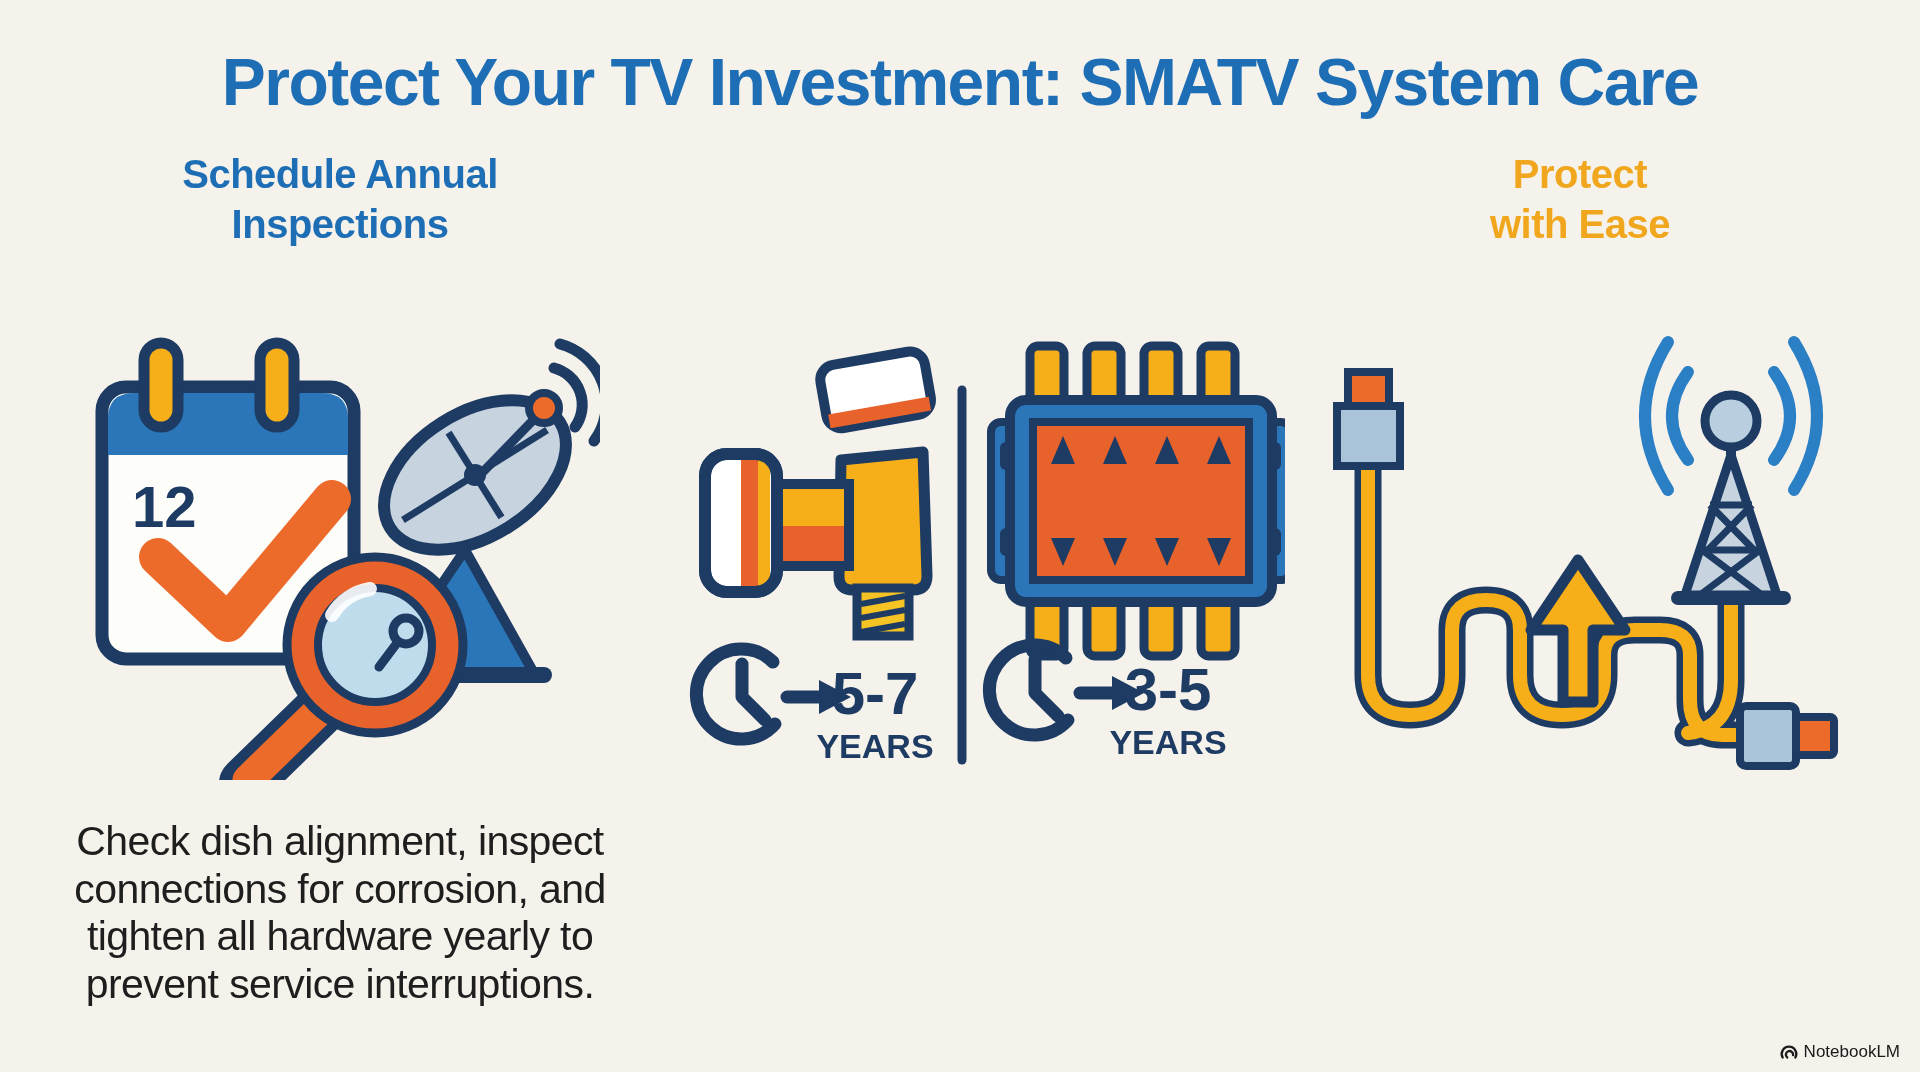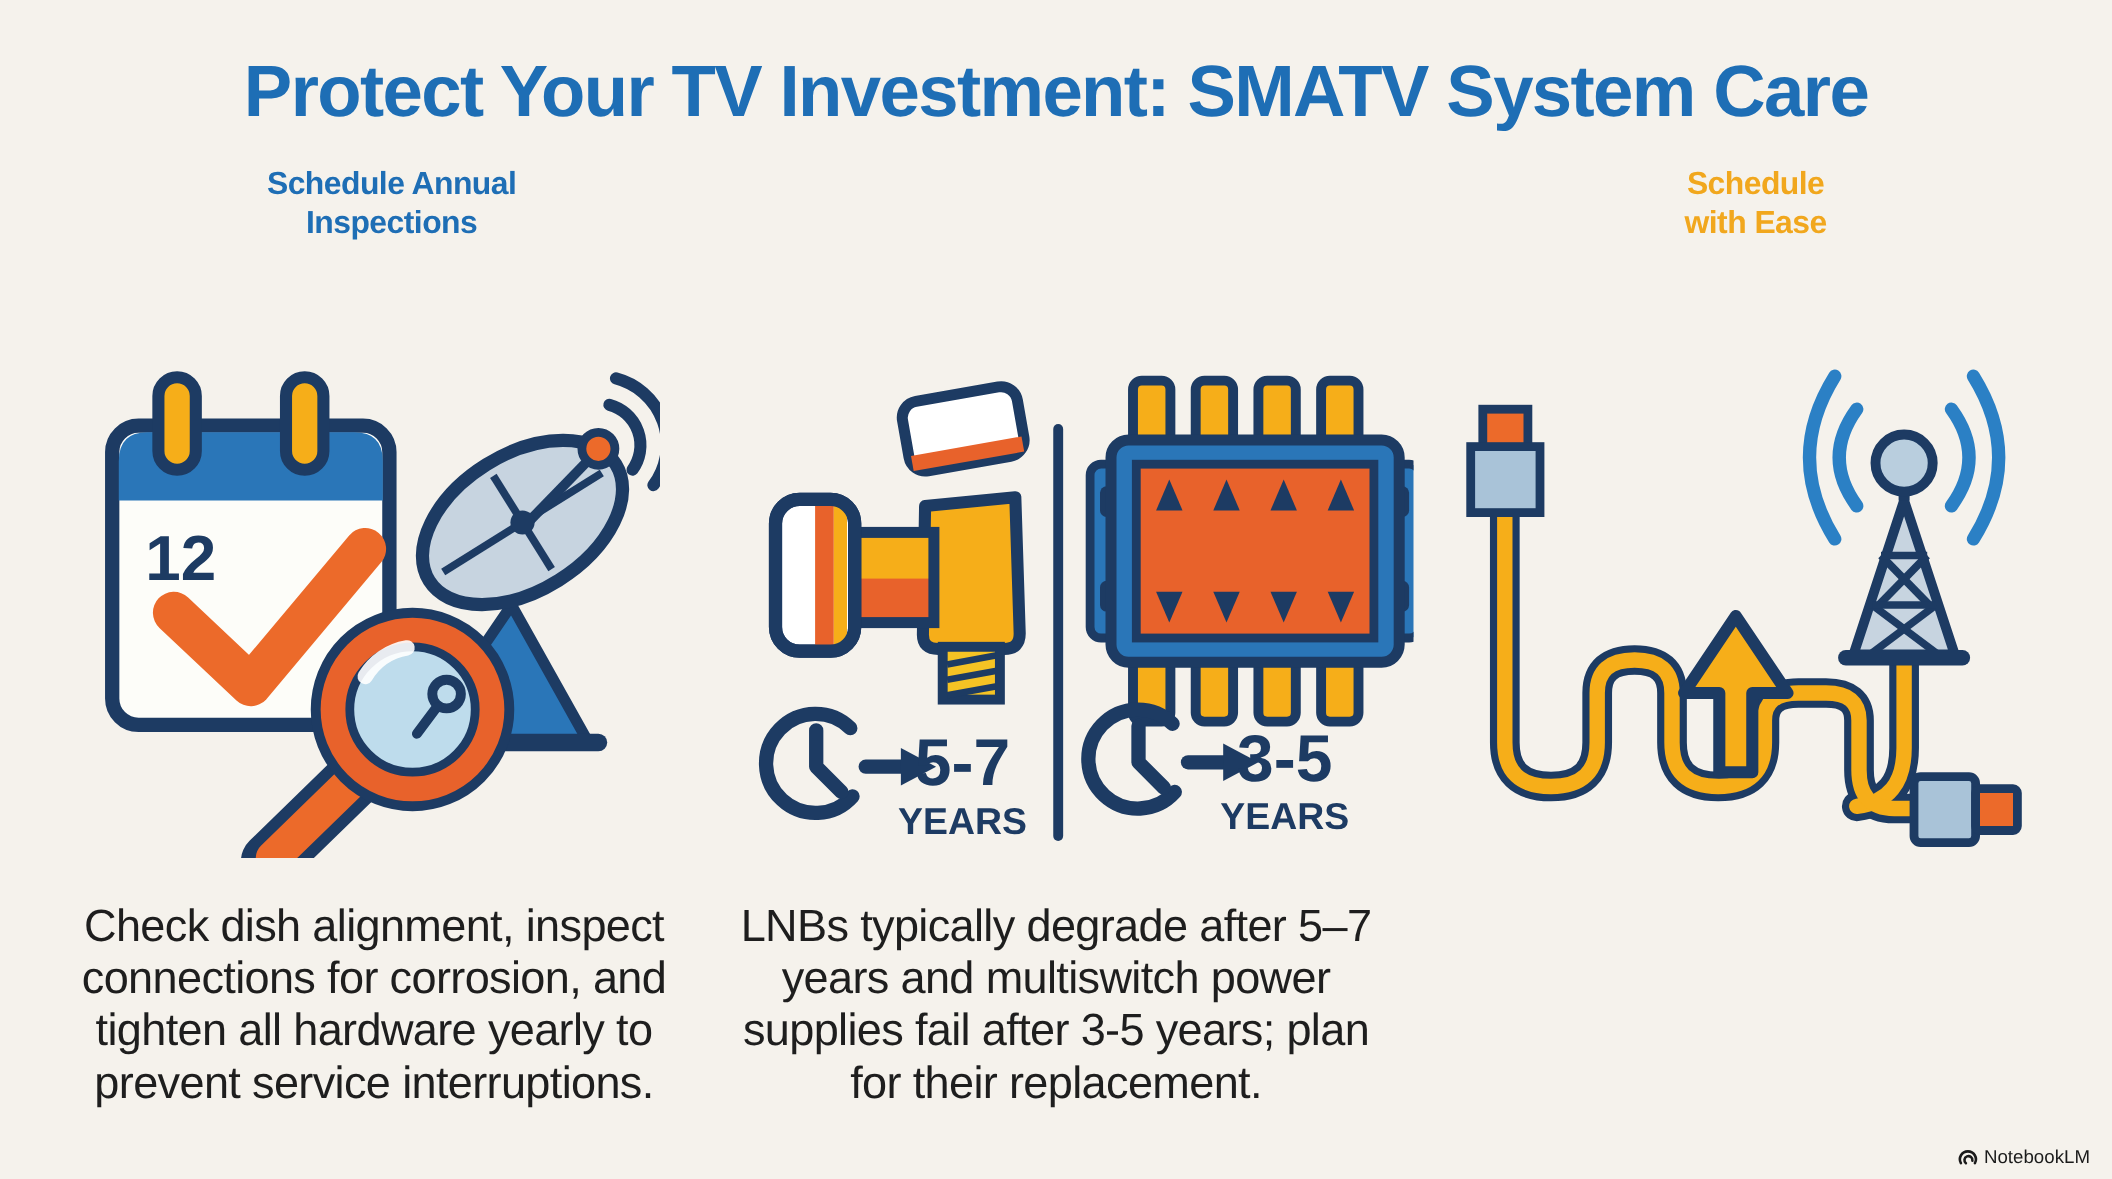--- a/index.html
+++ b/index.html
@@ -11,22 +11,22 @@
   .page-title{
     position:absolute;top:46px;left:0;width:1920px;
     text-align:center;font-size:66px;font-weight:bold;
     letter-spacing:-1.5px;color:#1e6eb5;line-height:1.1;
   }
   .column{position:absolute;top:150px;height:900px;text-align:center;}
   #col-1{left:40px;width:600px;}
   #col-2{left:635px;width:650px;}
   #col-3{left:1270px;width:620px;}
   .col-heading{
-    position:absolute;top:0;left:16px;width:100%;
-    font-size:29px;font-weight:bold;line-height:1.24;
+    position:absolute;top:0;left:0;width:100%;
+    font-size:40px;font-weight:bold;line-height:1.24;
     letter-spacing:-0.5px;white-space:pre-line;
   }
   #col-1 .col-heading{color:#1e6eb5;}
   #col-2 .col-heading{color:#e7672a;}
   #col-3 .col-heading{color:#f1a71d;}
   .icon-block{position:absolute;left:0;width:100%;display:flex;justify-content:center;}
   #col-1 .icon-block{top:165px;}
   #col-2 .icon-block{top:162px;justify-content:flex-end;}
   #col-3 .icon-block{top:150px;}
   .col-body{
@@ -163,28 +163,24 @@
           <path d="M138,350 A45,45 0 1 0 140,412" fill="none" stroke="#1d3b63" stroke-width="13" stroke-linecap="round"></path>
           <path d="M107,352 L107,385 L130,408" fill="none" stroke="#1d3b63" stroke-width="13" stroke-linecap="round" stroke-linejoin="round"></path>
           <line x1="152" y1="385" x2="188" y2="385" stroke="#1d3b63" stroke-width="13" stroke-linecap="round"></line>
           <polygon points="184,368 216,385 184,402" fill="#1d3b63"></polygon>
         </g>
         <text x="533" y="398" font-size="60" font-weight="bold" fill="#1d3b63" text-anchor="middle">3-5</text>
         <text x="533" y="442" font-size="34" font-weight="bold" fill="#1d3b63" text-anchor="middle">YEARS</text>
       </g>
     </svg>
   </div>
-  <div class="col-body">LNBs typically degrade after 5–7
-years and multiswitch power
-supplies fail after 3-5 years; plan
-for their replacement.</div>
 </div>
 
 <div id="col-3" class="column">
-  <div class="col-heading">Schedule
+  <div class="col-heading">Protect
 with Ease</div>
   <div class="icon-block">
     <svg width="580" height="470" viewBox="0 0 580 470">
 
       <g>
         <path d="M441,300 V380 Q441,428 398,433" fill="none" stroke="#1d3b63" stroke-width="27" stroke-linecap="round"></path>
         <path d="M78,160 V375 Q78,415 120,415 Q162,415 162,375 V330 Q162,300 196,300 Q230,300 230,330 V375 Q230,415 272,415 Q314,415 314,375 V355 Q314,330 345,330 H370 Q400,330 400,355 V400 Q400,435 432,435 H455" fill="none" stroke="#1d3b63" stroke-width="27" stroke-linecap="round" stroke-linejoin="round"></path>
         <path d="M441,300 V380 Q441,428 398,433" fill="none" stroke="#f6ae19" stroke-width="14" stroke-linecap="round"></path>
         <path d="M78,160 V375 Q78,415 120,415 Q162,415 162,375 V330 Q162,300 196,300 Q230,300 230,330 V375 Q230,415 272,415 Q314,415 314,375 V355 Q314,330 345,330 H370 Q400,330 400,355 V400 Q400,435 432,435 H455" fill="none" stroke="#f6ae19" stroke-width="14" stroke-linecap="round" stroke-linejoin="round"></path>
       </g>

